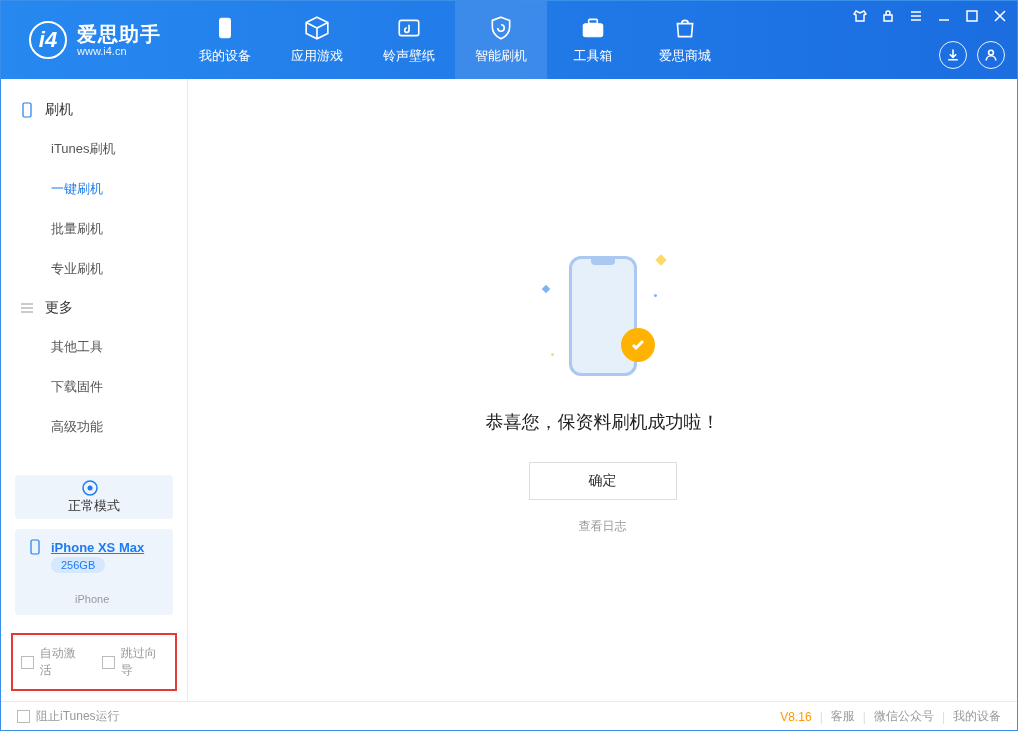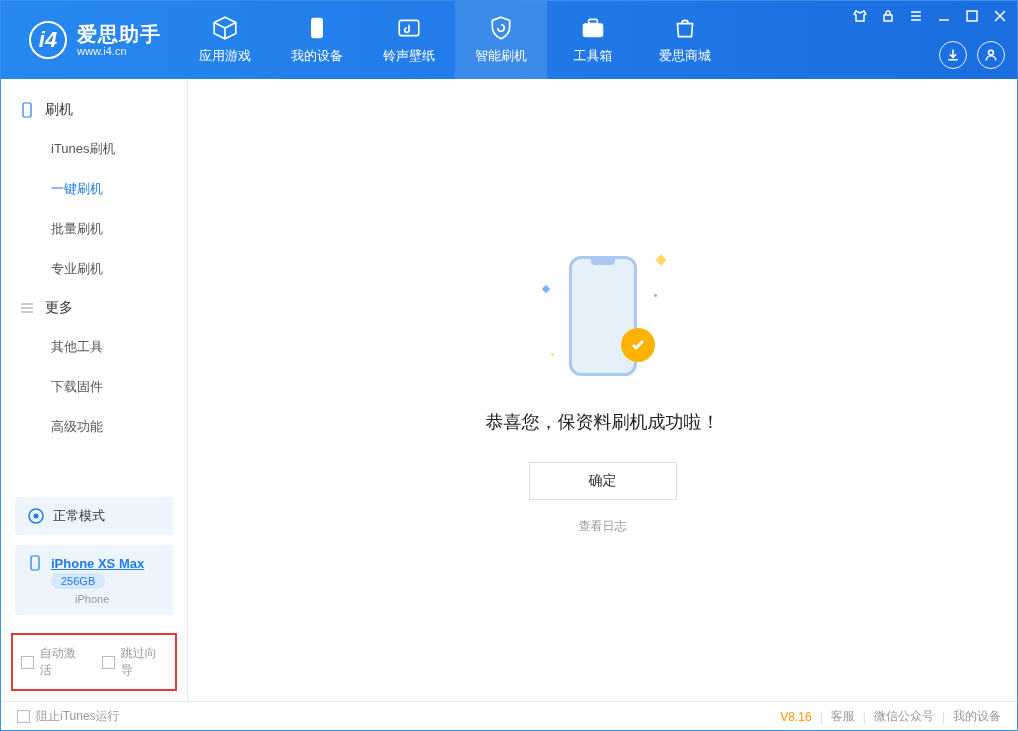--- a/index.html
+++ b/index.html
@@ -30,27 +30,27 @@
 
 .body { display: flex; height: 622px; }
 .sidebar { width: 187px; border-right: 1px solid #eaeaea; display: flex; flex-direction: column; }
 .sidebar-scroll { flex: 1; padding-top: 12px; }
 .side-group-h { display: flex; align-items: center; padding: 10px 18px; font-size: 14px; color: #333; }
 .side-group-h svg { width: 16px; height: 16px; margin-right: 10px; }
 .side-item { padding: 11px 18px 11px 50px; font-size: 13px; color: #555; cursor: pointer; }
 .side-item.active { color: #1e7cf0; }
 
 .device-panel { padding: 12px 14px; }
-.mode-box { background: #eef4fb; border-radius: 4px; padding: 10px 12px; display: flex; align-items: center; font-size: 13px; color: #333; margin-bottom: 10px; }
+.mode-box { background: #eef4fb; border-radius: 4px; padding: 4px 12px; display: flex; align-items: center; font-size: 13px; color: #333; margin-bottom: 10px; flex-direction: column; }
 .mode-box svg { width: 18px; height: 18px; margin-right: 8px; }
 .device-box { background: #eef4fb; border-radius: 4px; padding: 10px 12px; color: #333; }
 .device-name-row { display: flex; align-items: center; font-size: 13px; font-weight: bold; color: #1e7cf0; text-decoration: underline; }
 .device-name-row svg { width: 16px; height: 16px; margin-right: 8px; }
 .badge { display: inline-block; background: #d6e8ff; color: #1e7cf0; font-size: 11px; padding: 2px 10px; border-radius: 10px; margin-left: 24px; }
-.dev-type { font-size: 11px; color: #999; margin-top: 4px; margin-left: 24px; padding-left: 24px; }
+.dev-type { font-size: 11px; color: #999; margin-top: 20px; margin-left: 24px; padding-left: 24px; }
 
 .options-row { border: 2px solid #e53935; margin: 6px 10px 10px 10px; padding: 10px 8px; display: flex; gap: 16px; }
 .chk { display: flex; align-items: center; font-size: 12px; color: #999; cursor: pointer; }
 .chk-box { width: 13px; height: 13px; border: 1px solid #bbb; margin-right: 6px; }
 
 
 .main { flex: 1; position: relative; display: flex; flex-direction: column; align-items: center; justify-content: center; }
 .illus { position: relative; width: 140px; height: 140px; margin-bottom: 24px; }
 .phone-shape { position: absolute; left: 36px; top: 10px; width: 68px; height: 120px; border: 3px solid #aac8f0; border-radius: 12px; background: #e6f0fb; }
 .phone-notch { position: absolute; left: 50%; top: 0; transform: translateX(-50%); width: 24px; height: 6px; background: #aac8f0; border-radius: 0 0 4px 4px; }
@@ -82,32 +82,32 @@
     <div class="logo-icon">i4</div>
     <div class="logo-text">
       <span class="logo-title">爱思助手</span>
       <span class="logo-sub">www.i4.cn</span>
     </div>
   </div>
   <div class="nav">
     <div class="nav-item">
       <span class="nav-icon">
           <svg viewBox="0 0 24 24">
+            <rect x="7" y="3" width="10" height="18" rx="2" fill="#fff"></rect>
+          </svg>
+        </span>
+      <span>我的设备</span>
+    </div>
+    <div class="nav-item">
+      <span class="nav-icon">
+          <svg viewBox="0 0 24 24">
             <path d="M12 2 L22 7 L22 17 L12 22 L2 17 L2 7 Z M2 7 L12 12 L22 7 M12 12 L12 22" fill="none" stroke-width="1.5"></path>
           </svg>
         </span>
       <span>应用游戏</span>
-    </div>
-    <div class="nav-item">
-      <span class="nav-icon">
-          <svg viewBox="0 0 24 24">
-            <rect x="7" y="3" width="10" height="18" rx="2" fill="#fff"></rect>
-          </svg>
-        </span>
-      <span>我的设备</span>
     </div>
     <div class="nav-item">
       <span class="nav-icon">
           <svg viewBox="0 0 24 24">
             <rect x="3" y="5" width="18" height="14" rx="2" fill="none" stroke-width="1.5"></rect>
             <path d="M12 9 v5 a2 2 0 1 1 -2 -2" fill="none" stroke-width="1.5"></path>
           </svg>
         </span>
       <span>铃声壁纸</span>
     </div>

